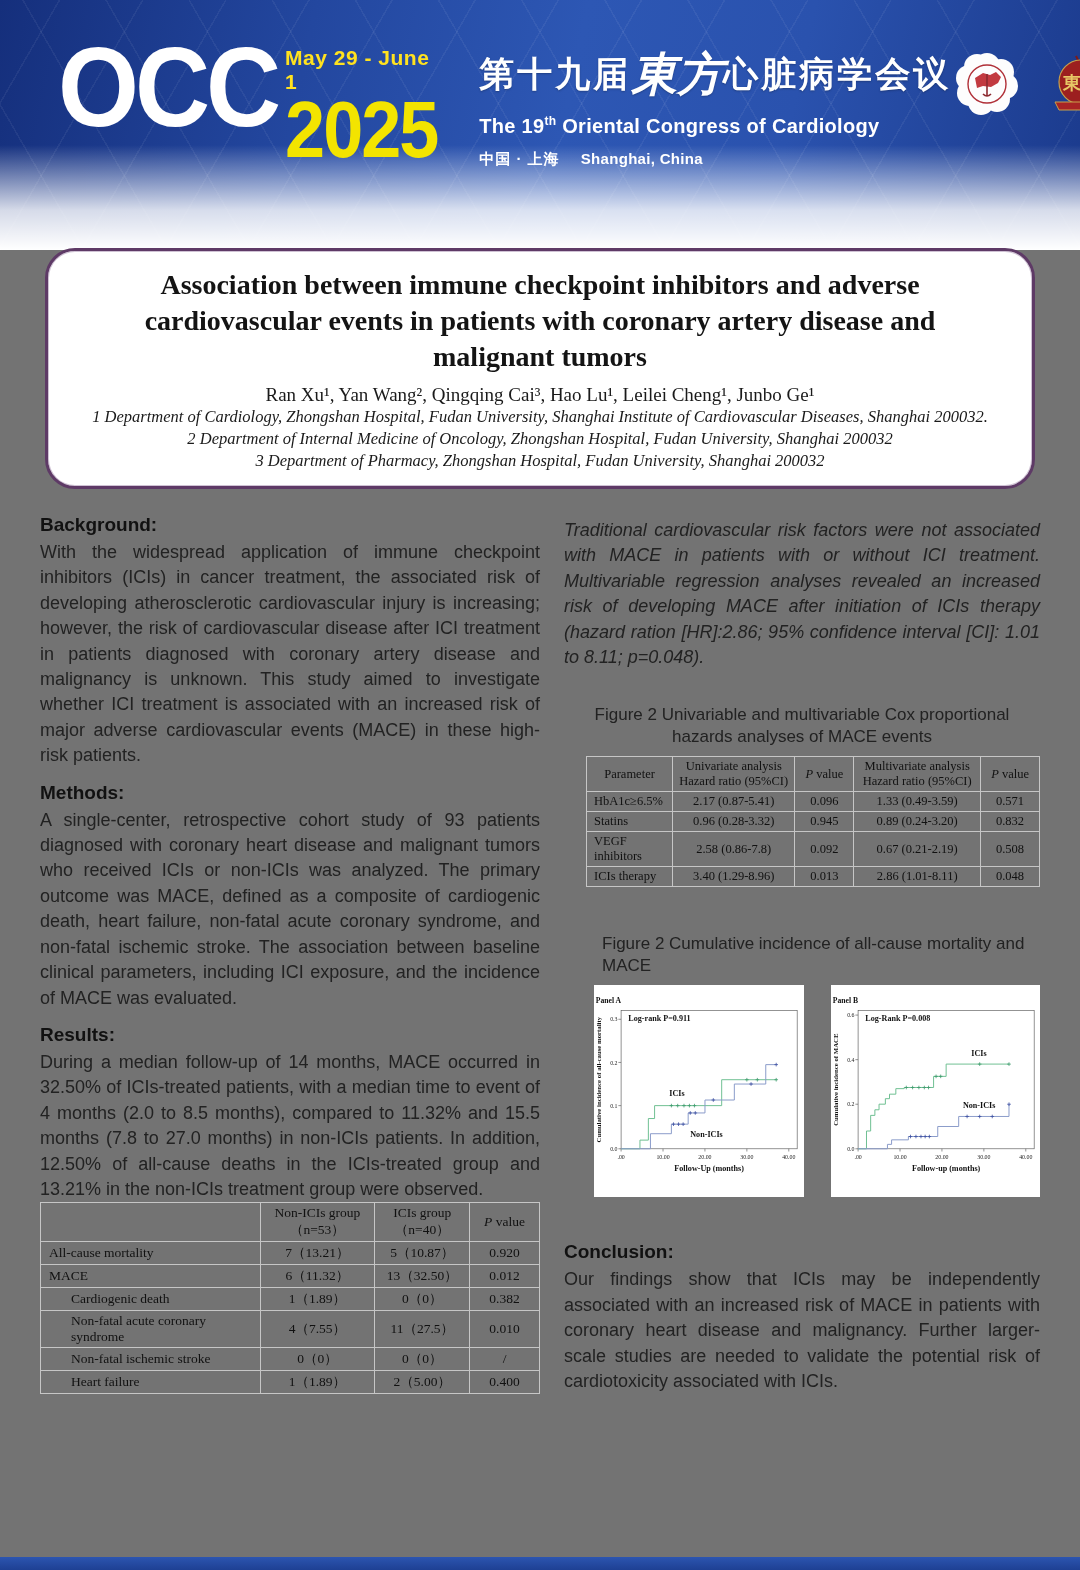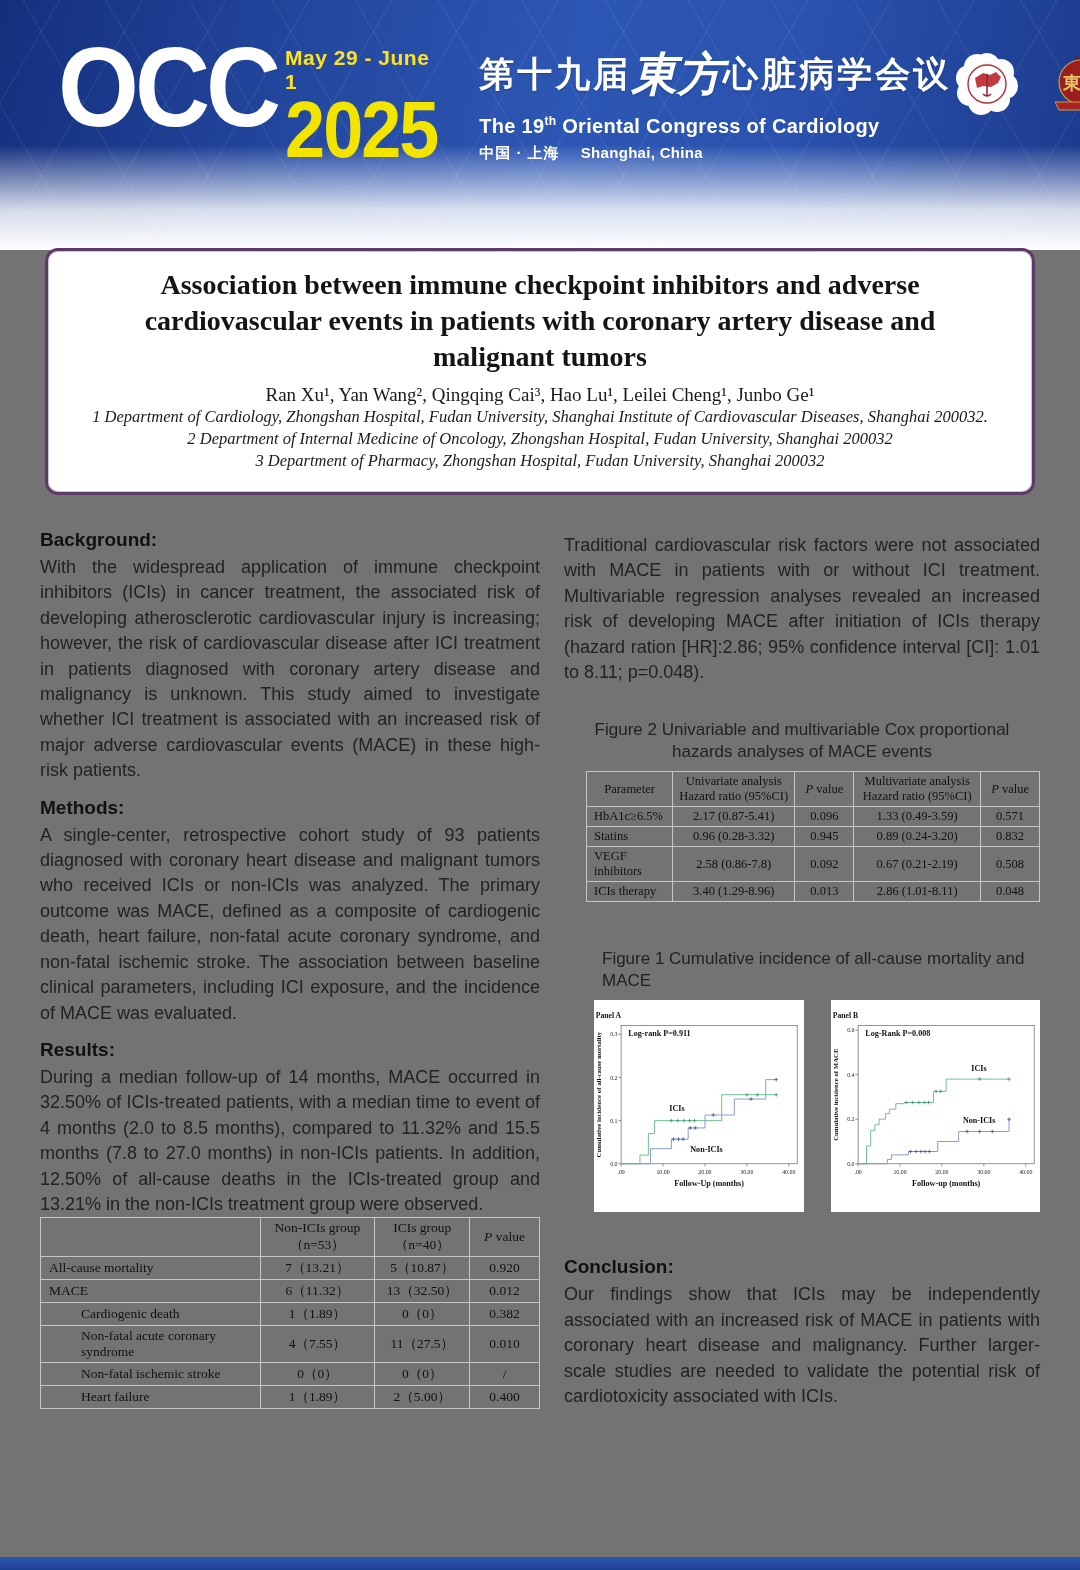--- a/index.html
+++ b/index.html
@@ -26,29 +26,29 @@
               color:#ffffff; letter-spacing:-4px; transform:scaleY(1.08); }
   .occ-right { display:flex; flex-direction:column; margin-left:8px; }
   .occ-dates { color:#ffe21f; font-weight:bold; font-size:21px; letter-spacing:.5px; margin-top:6px; }
   .occ-year  { color:#f3e400; font-weight:bold; font-size:72px; line-height:.95; letter-spacing:-2px; transform:scaleY(1.1); margin-top:2px; }
   .cn-block { margin-left:42px; margin-top:4px; color:#fff; }
   .cn-title { font-size:35px; font-weight:bold; letter-spacing:3px; white-space:nowrap;
               font-family:"Liberation Sans", sans-serif; text-shadow:0 1px 2px rgba(0,0,0,.25); }
   .cn-styl { font-family:"Liberation Serif", serif; font-size:46px; font-style:italic; vertical-align:-4px; letter-spacing:0; }
   .en-title { font-size:20px; font-weight:bold; margin-top:8px; letter-spacing:.3px; }
   .en-title sup { font-size:12px; }
-  .loc { font-size:15px; font-weight:bold; margin-top:6px; letter-spacing:1px; }
+  .loc { font-size:15px; font-weight:bold; margin-top:12px; letter-spacing:1px; }
   .loc-en { margin-left:16px; letter-spacing:.3px; }
   .logos { margin-left:auto; display:flex; gap:22px; align-items:center; margin-top:4px; }
   .logo-badge { width:72px; height:78px; }
   
   .title-box {
-    position:relative; margin:12px 45px; margin-top:-2px; background:#fff;
-    border:3px solid #5e3a66; border-radius:13px; box-shadow:0 0 0 1px #cfc2d4 inset;
-    padding:16px 34px 20px; text-align:center; font-family:"Liberation Serif", serif;
+    position:relative; margin:3px 45px; margin-top:-2px; background:#fff;
+    border:3px solid #5e3a66; border-radius:30px; box-shadow:0 0 0 1px #cfc2d4 inset;
+    padding:16px 34px 14px; text-align:center; font-family:"Liberation Serif", serif;
   }
   .main-title { font-size:28px; line-height:36px; font-weight:bold; color:#141414; }
   .authors { font-size:19px; margin-top:9px; color:#1a1a1a; }
   .affil { font-size:16.5px; font-style:italic; line-height:22px; color:#1a1a1a; }
   .affil:first-of-type { margin-top:4px; }
   
   .columns { display:flex; gap:24px; padding:16px 40px 0; }
   .col-left { width:500px; flex:none; }
   .col-right { flex:1; min-width:0; }
   .sec-head { font-size:19px; font-weight:bold; color:#111; margin:13px 0 4px; }
@@ -57,21 +57,21 @@
   .fig-cap { font-size:17px; color:#222; text-align:center; line-height:22px; }
   .cap1 { margin:22px 0 8px; }
   .cap2 { margin:34px 18px 8px; }
   .cap3 { margin:46px 0 8px; text-align:left; padding-left:38px; }
   
   table.tbl { width:100%; border-collapse:collapse; font-family:"Liberation Serif", serif; color:#111; }
   table.tbl th, table.tbl td { border:1px solid #c6c6c6; padding:2px 5px; text-align:center; font-weight:normal; vertical-align:middle; }
   table.tbl { border-top:1.5px solid #999; border-bottom:1.5px solid #999; }
   .fig1-tbl { font-size:13.5px; }
   .fig1-tbl td.lbl { text-align:left; padding-left:8px; }
-  .fig1-tbl td.lbl.indent { padding-left:40px; }
+  .fig1-tbl td.lbl.indent { padding-left:30px; }
   .fig1-tbl col.c1{width:44%} .fig1-tbl col.c2{width:23%} .fig1-tbl col.c3{width:19%} .fig1-tbl col.c4{width:14%}
   .fig2-wrap { margin:0 0 0 22px; }
   .fig2-tbl { font-size:12.5px; }
   .fig2-tbl td.param { text-align:left; padding-left:7px; }
   .fig2-tbl col.c1{width:19%} .fig2-tbl col.c2{width:27%} .fig2-tbl col.c3{width:13%} .fig2-tbl col.c4{width:28%} .fig2-tbl col.c5{width:13%}
   .pital { font-style:italic; }
   
   .panels { display:flex; gap:27px; padding-left:30px; }
   .panel-svg { width:232px; height:212px; background:#fff; }
   .pnl { font:bold 8.5px "Liberation Serif", serif; fill:#111; }
@@ -219,21 +219,21 @@
               <td class="lbl indent">Heart failure</td>
               <td>1（1.89）</td>
               <td>2（5.00）</td>
               <td>0.400</td>
             </tr>
         </tbody>
       </table>
     </div>
 
     <div class="col-right">
-      <p class="body-par" style="margin-top:10px;">Traditional cardiovascular risk factors were not associated with MACE in patients with or without ICI treatment. Multivariable regression analyses revealed an increased risk of developing MACE after initiation of ICIs therapy (hazard ration [HR]:2.86; 95% confidence interval [CI]: 1.01 to 8.11; p=0.048).</p>
+      <p class="body-par" style="margin-top:10px;font-style:italic;">Traditional cardiovascular risk factors were not associated with MACE in patients with or without ICI treatment. Multivariable regression analyses revealed an increased risk of developing MACE after initiation of ICIs therapy (hazard ration [HR]:2.86; 95% confidence interval [CI]: 1.01 to 8.11; p=0.048).</p>
 
       <p class="fig-cap cap2">Figure 2 Univariable and multivariable Cox proportional hazards analyses of MACE events</p>
       <div class="fig2-wrap">
         <table class="tbl fig2-tbl">
           <colgroup>
               <col class="c1">
               <col class="c2">
               <col class="c3">
               <col class="c4">
               <col class="c5">
@@ -279,21 +279,21 @@
                 <td class="param">ICIs therapy</td>
                 <td>3.40 (1.29-8.96)</td>
                 <td>0.013</td>
                 <td>2.86 (1.01-8.11)</td>
                 <td>0.048</td>
               </tr>
           </tbody>
         </table>
       </div>
 
-      <p class="fig-cap cap3">Figure 1 Cumulative incidence of all-cause mortality and MACE</p>
+      <p class="fig-cap cap3">Figure 2 Cumulative incidence of all-cause mortality and MACE</p>
       <div class="panels">
         <svg class="panel-svg" viewBox="0 0 232 212">
             <text x="2" y="9" class="pnl">Panel A</text>
             <rect x="30" y="17" width="195" height="153" fill="#fff" stroke="#555" stroke-width="0.7"></rect>
             <line x1="30" y1="170" x2="30" y2="173" stroke="#555" stroke-width="0.7"></line>
             <text x="30" y="181" class="tick" text-anchor="middle">.00</text>
             <line x1="76.42857142857142" y1="170" x2="76.42857142857142" y2="173" stroke="#555" stroke-width="0.7"></line>
             <text x="76.42857142857142" y="181" class="tick" text-anchor="middle">10.00</text>
             <line x1="122.85714285714285" y1="170" x2="122.85714285714285" y2="173" stroke="#555" stroke-width="0.7"></line>
             <text x="122.85714285714285" y="181" class="tick" text-anchor="middle">20.00</text>

